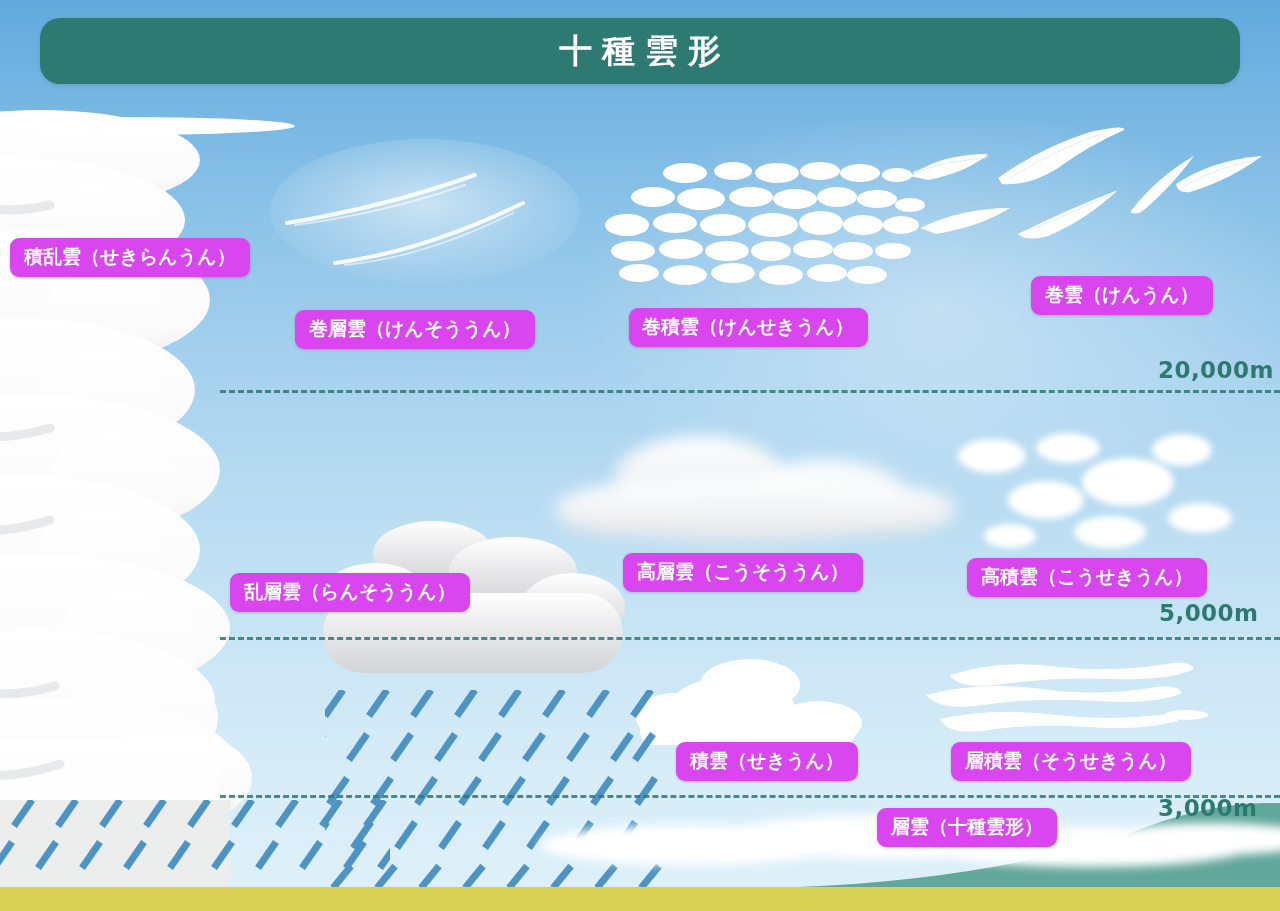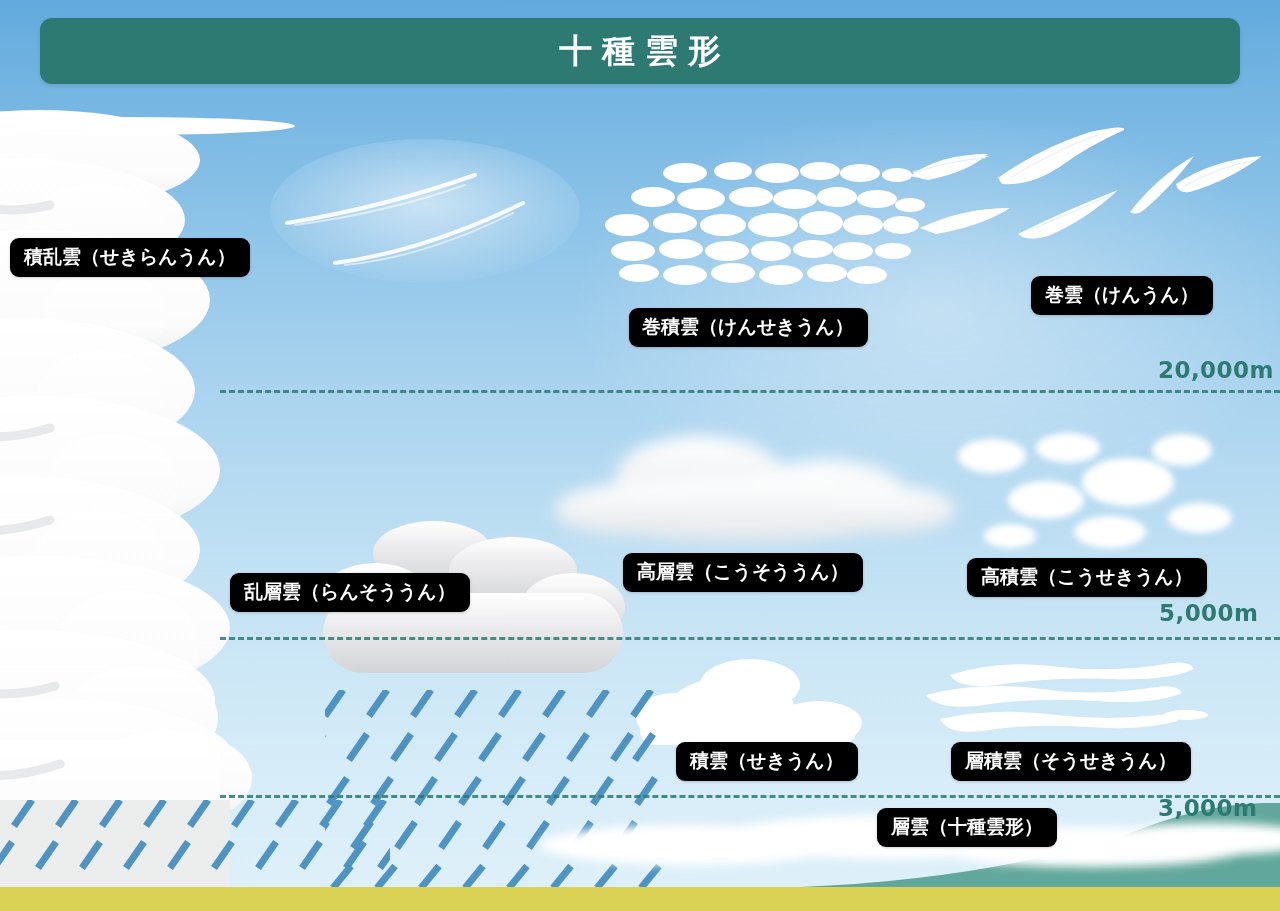--- a/index.html
+++ b/index.html
@@ -27,32 +27,32 @@
   
   .haze{
     position:absolute;left:520px;top:120px;width:760px;height:420px;
     background:radial-gradient(ellipse at 55% 45%, rgba(255,255,255,.40) 0%, rgba(255,255,255,0) 62%);
     pointer-events:none;
   }
 
   
   .title-banner{
     position:absolute;left:40px;top:18px;width:1200px;height:66px;
-    background:#2c7a72;border-radius:12px;
+    background:#2c7a72;border-radius:20px;
     display:flex;align-items:center;justify-content:center;
     box-shadow:0 2px 4px rgba(0,0,0,.10);
   }
   .title-banner .t{
     color:#ffffff;font-size:33px;font-weight:bold;letter-spacing:.30em;
     text-indent:.30em;
   }
 
   
   .chip{
-    position:absolute;background:#000000;color:#fff;
+    position:absolute;background:#d946ef;color:#fff;
     border-radius:9px;white-space:nowrap;
     font-size:19px;font-weight:bold;line-height:1;
     padding:9px 14px 11px;
     box-shadow:0 1px 3px rgba(0,0,0,.18);
     z-index:40;
   }
 
   
   .alt-line{
     position:absolute;left:220px;height:0;border-top:3px dashed #2c7a72;
@@ -452,20 +452,21 @@
   <div class="alt-text" style="left:1158px;top:357px;">20,000m</div>
 
   <div class="alt-line" style="top:637px;width:1060px;"></div>
   <div class="alt-text" style="left:1159px;top:600px;">5,000m</div>
 
   <div class="alt-line" style="top:795px;width:1060px;z-index:23;"></div>
   <div class="alt-text" style="left:1158px;top:795px;z-index:24;">3,000m</div>
 
   <div class="chip" style="left:10px;top:238px;">積乱雲（せきらんうん）</div>
 
+  <div class="chip" style="left:295px;top:310px;">巻層雲（けんそううん）</div>
 
   <div class="chip" style="left:629px;top:308px;padding-left:13px;">巻積雲（けんせきうん）</div>
 
   <div class="chip" style="left:1031px;top:239px;margin-top:37px;">巻雲（けんうん）</div>
 
   <div class="chip" style="left:230px;top:553px;margin-top:20px;">乱層雲（らんそううん）</div>
 
   <div class="chip" style="left:623px;top:553px;">高層雲（こうそううん）</div>
 
   <div class="chip" style="left:967px;top:558px;">高積雲（こうせきうん）</div>

